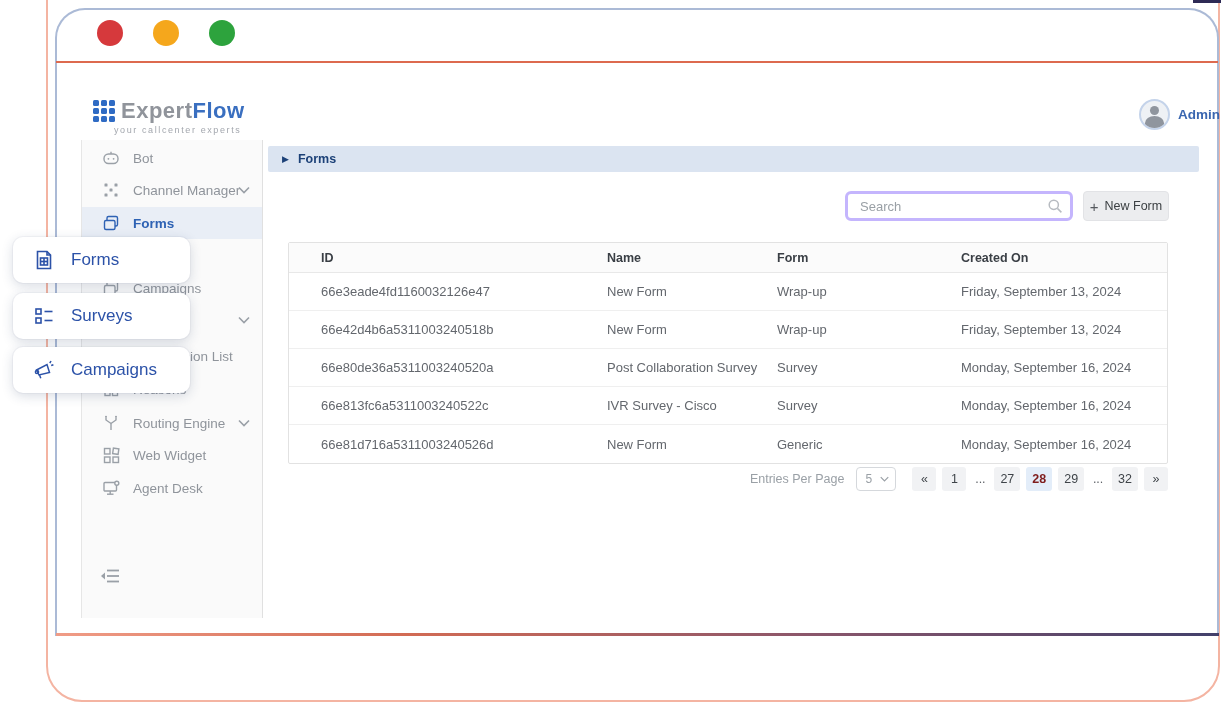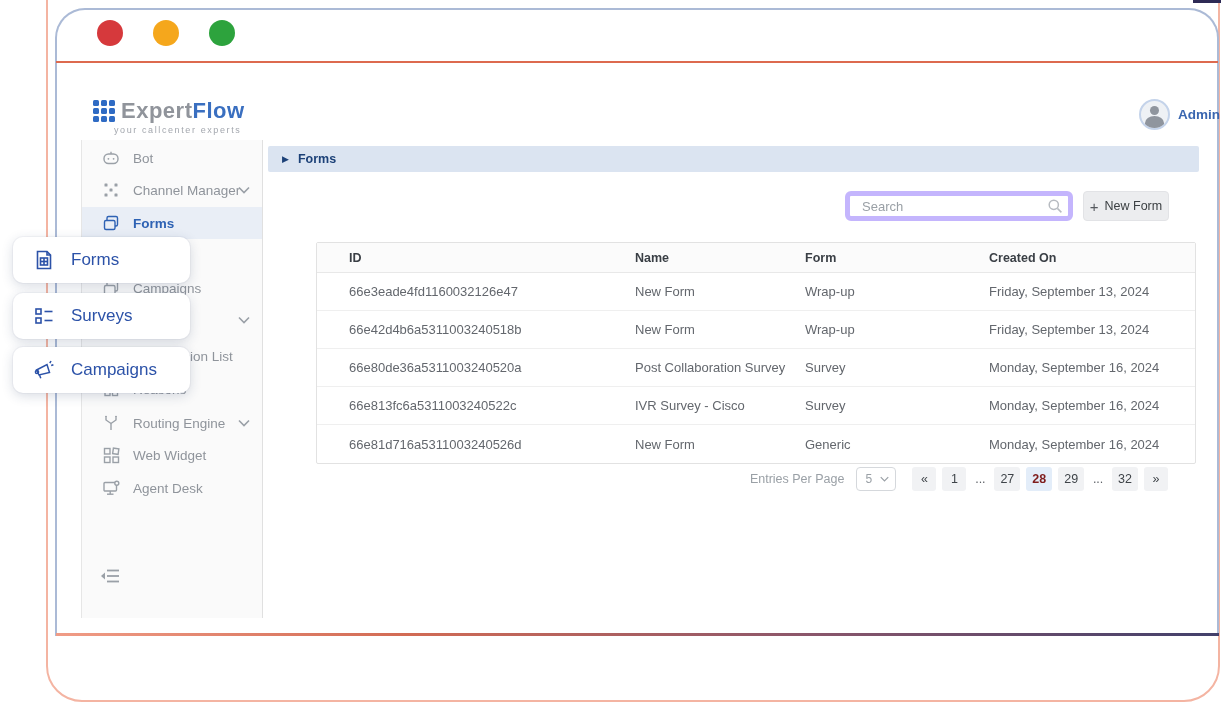--- a/index.html
+++ b/index.html
@@ -63,32 +63,32 @@
   .callout .c-label { font-size:17px; font-weight:500; color:#2c52a8; }
   .co-forms { top:237px; } .co-surveys { top:293px; } .co-campaigns { top:347px; }
 
   
   .breadcrumb { position:absolute; left:268px; top:146px; width:931px; height:26px; background:#dbe4f1;
     border-radius:2px; display:flex; align-items:center; padding-left:14px; gap:9px; }
   .bc-arrow { color:#1c4178; font-size:9px; line-height:1; }
   .bc-label { color:#1c4178; font-size:12.5px; font-weight:bold; }
 
   .search-wrap { position:absolute; left:845px; top:191px; width:228px; height:30px; }
-  .search-input { width:100%; height:100%; border:5px solid #c4b5fd; border-radius:6px; padding:0 34px 0 12px;
+  .search-input { width:100%; height:100%; border:3px solid #c4b5fd; border-radius:6px; padding:0 34px 0 12px;
     font-size:13px; font-family:inherit; color:#3c4043; outline:none; background:#fff; }
   .search-input::placeholder { color:#9aa0a6; }
   .search-ic { position:absolute; right:10px; top:7px; width:16px; height:16px; color:#b7bbc1; }
 
   .new-form-btn { position:absolute; left:1083px; top:191px; width:86px; height:30px; background:#ecedef;
     border:1px solid #e2e3e6; border-radius:4px; display:flex; align-items:center; justify-content:center;
     gap:6px; font-size:12.5px; color:#3c4043; cursor:pointer; }
   .new-form-btn .plus { font-size:15px; font-weight:400; color:#55595e; }
 
   .table { position:absolute; left:288px; top:242px; width:880px; background:#fff;
-    border:1px solid #e2e2e2; border-radius:2px;margin-left:28px; }
+    border:1px solid #e2e2e2; border-radius:2px; }
   .t-row { display:grid; grid-template-columns:286px 170px 184px 1fr; align-items:center; padding-left:32px; }
   .t-head { height:30px; background:#fbfbfb; border-bottom:1px solid #e8e8e8; }
   .t-head > div { font-size:12.5px; font-weight:bold; color:#3a3f45; }
   .t-body-row { height:38px; border-bottom:1px solid #efefef; }
   .t-body-row:last-child { border-bottom:none; }
   .t-body-row > div { font-size:13px; color:#63676d; white-space:nowrap; overflow:hidden; }
 
   .pager { position:absolute; left:288px; top:466px; width:880px; height:26px; display:flex;
     align-items:center; justify-content:flex-end; gap:6px; }
   .entries-label { font-size:12.5px; color:#9aa0a6; margin-right:6px; }

